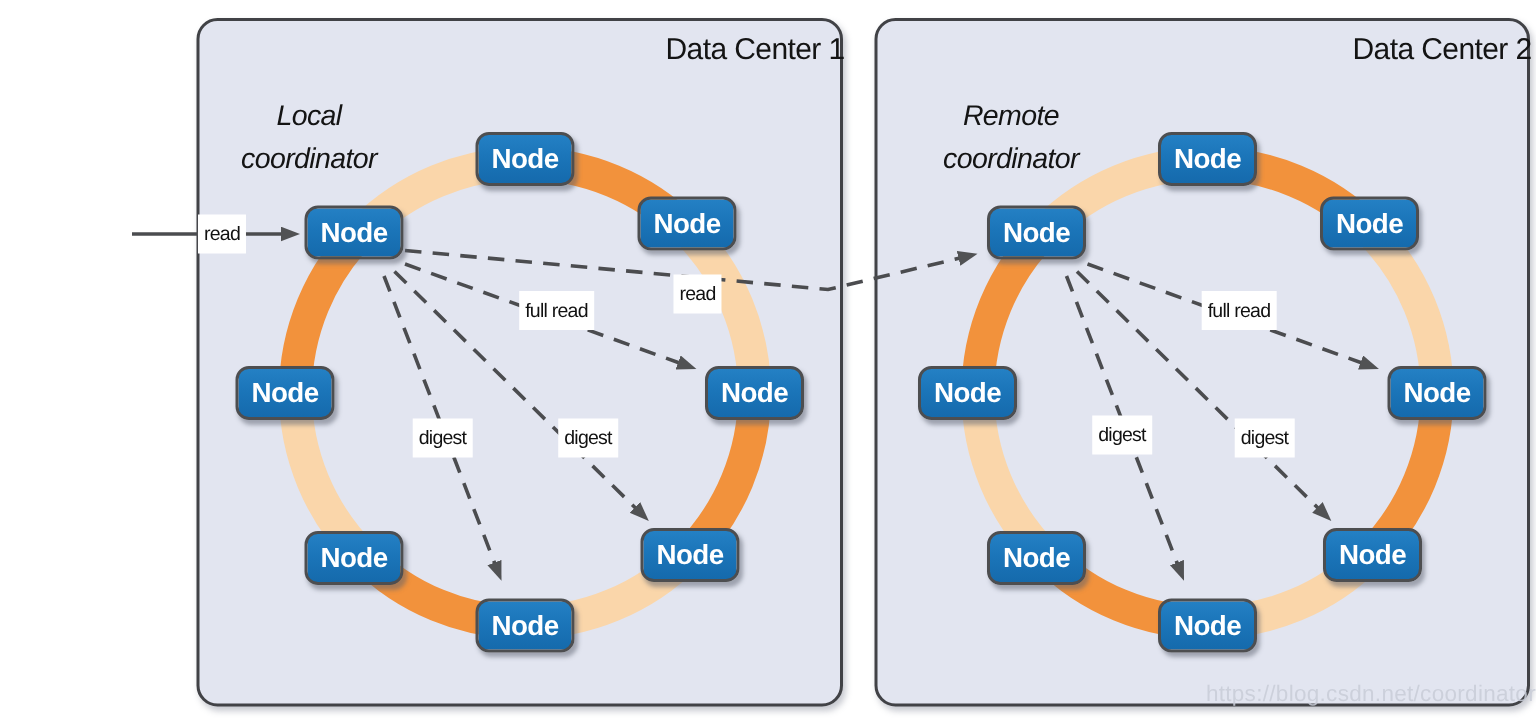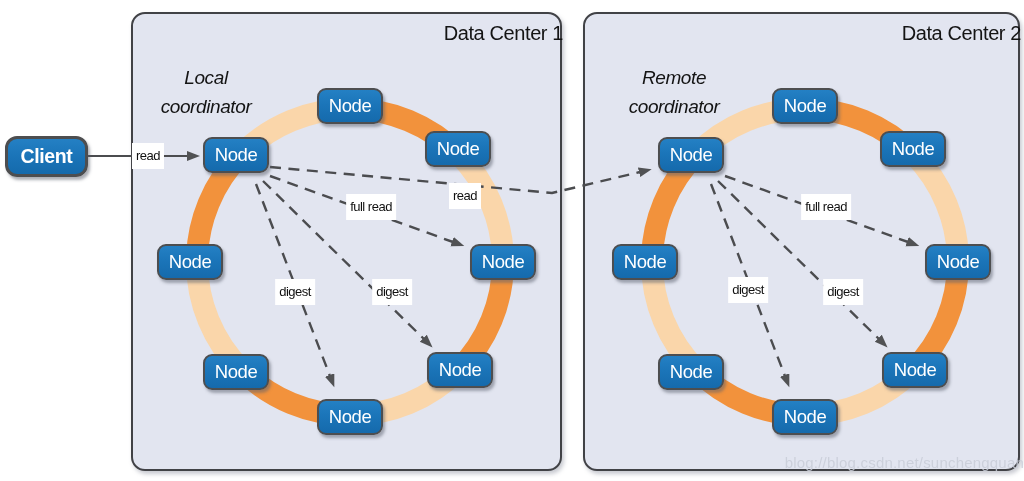--- a/index.html
+++ b/index.html
@@ -26,21 +26,21 @@
     position:absolute; z-index:4; transform:translate(-50%,-50%);
     font-style:italic; font-size:19px; line-height:29px; letter-spacing:-0.4px;
     color:#141414; text-align:center; white-space:nowrap;
   }
   .node {
     position:absolute; width:66px; height:36px; box-sizing:border-box;
     background:linear-gradient(180deg,#2480c4 0%, #1B75B9 45%, #156AAC 100%);
     border:2.5px solid #4D4E50; border-radius:9px;
     box-shadow:2px 3px 3px rgba(90,95,110,0.5);
     display:flex; align-items:center; justify-content:center;
-    color:#ffffff; font-weight:normal; font-size:18.5px; letter-spacing:-0.4px;
+    color:#ffffff; font-weight:bold; font-size:18.5px; letter-spacing:-0.4px;
     z-index:3;
   }
   .client {
     position:absolute; left:5px; top:136px; width:83px; height:41px; box-sizing:border-box;
     background:linear-gradient(180deg,#2480c4 0%, #1B75B9 45%, #156AAC 100%);
     border:3px solid #4D4E50; border-radius:12px;
     box-shadow:2px 3px 3px rgba(90,95,110,0.5);
     display:flex; align-items:center; justify-content:center;
     color:#ffffff; font-weight:bold; font-size:19.5px; letter-spacing:-0.4px;
     z-index:3;
@@ -110,21 +110,20 @@
 
   <div class="coord-label" style="left:206px; top:92px;">
     <div>Local</div>
     <div>coordinator</div>
   </div>
   <div class="coord-label" style="left:653px; top:92px;margin-left:21px;">
     <div>Remote</div>
     <div>coordinator</div>
   </div>
 
-  <div class="client">Client</div>
 
   <div class="node" style="left:203px; top:137px;">Node</div>
   <div class="node" style="left:317px; top:88px;">Node</div>
   <div class="node" style="left:425px; top:131px;">Node</div>
   <div class="node" style="left:470px; top:244px;">Node</div>
   <div class="node" style="left:427px; top:352px;">Node</div>
   <div class="node" style="left:317px; top:399px;">Node</div>
   <div class="node" style="left:203px; top:354px;">Node</div>
   <div class="node" style="left:157px; top:244px;">Node</div>
 
@@ -139,15 +138,15 @@
 
   <div class="arrow-label" style="left:148px; top:156px;">read</div>
   <div class="arrow-label" style="left:465px; top:196px;">read</div>
   <div class="arrow-label" style="left:371px; top:207px;">full read</div>
   <div class="arrow-label" style="left:295px; top:292px;">digest</div>
   <div class="arrow-label" style="left:392px; top:292px;">digest</div>
   <div class="arrow-label" style="left:826px; top:207px;">full read</div>
   <div class="arrow-label" style="left:748px; top:290px;">digest</div>
   <div class="arrow-label" style="left:843px; top:292px;">digest</div>
 
-  <div class="watermark">blog://blog.csdn.net/sunchengquan</div>
+  <div class="watermark">https://blog.csdn.net/coordinator</div>
 
 </div>
 
 </body></html>

